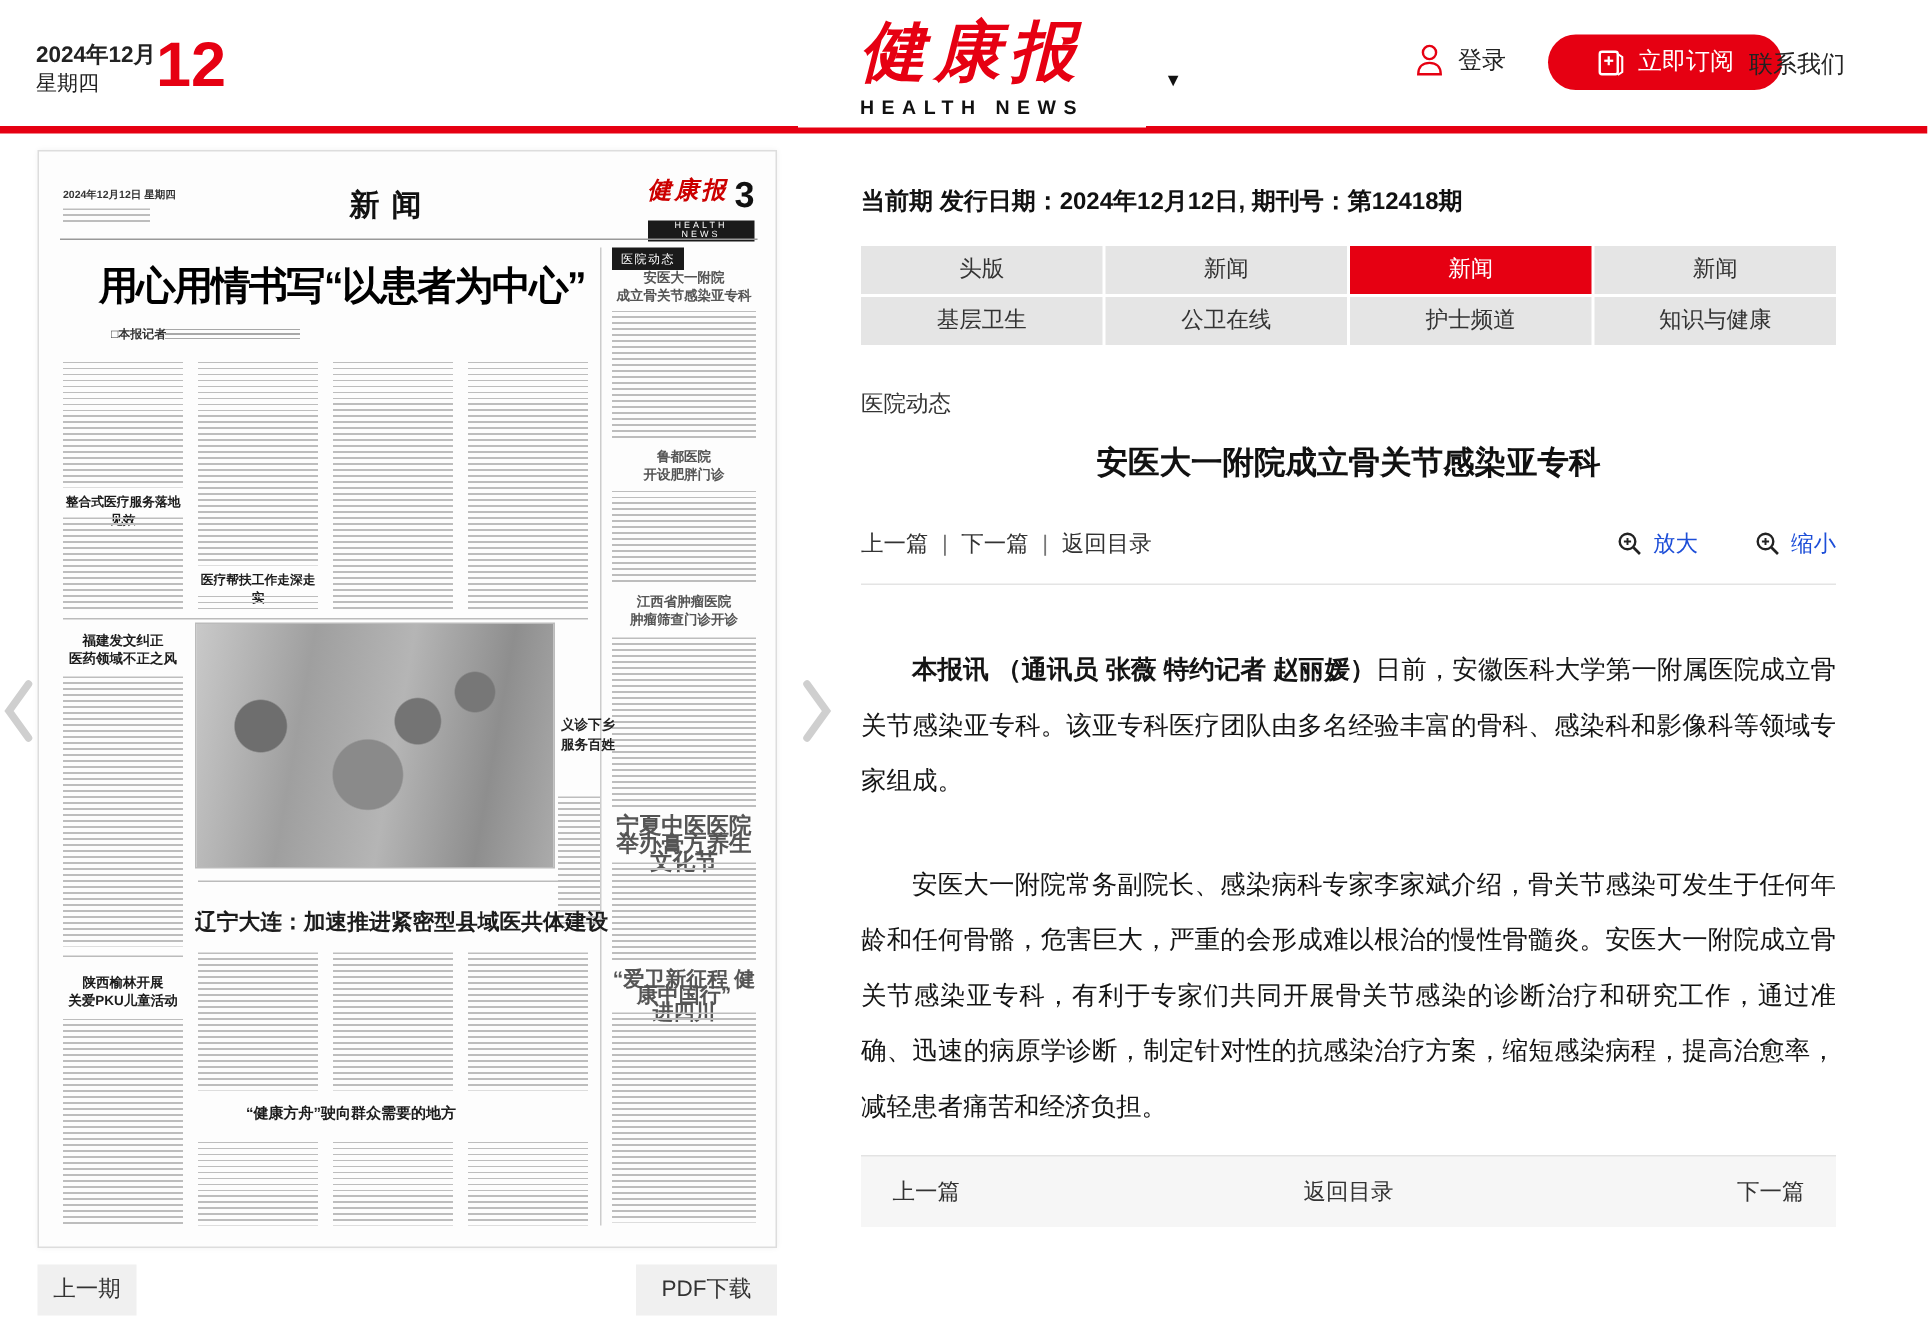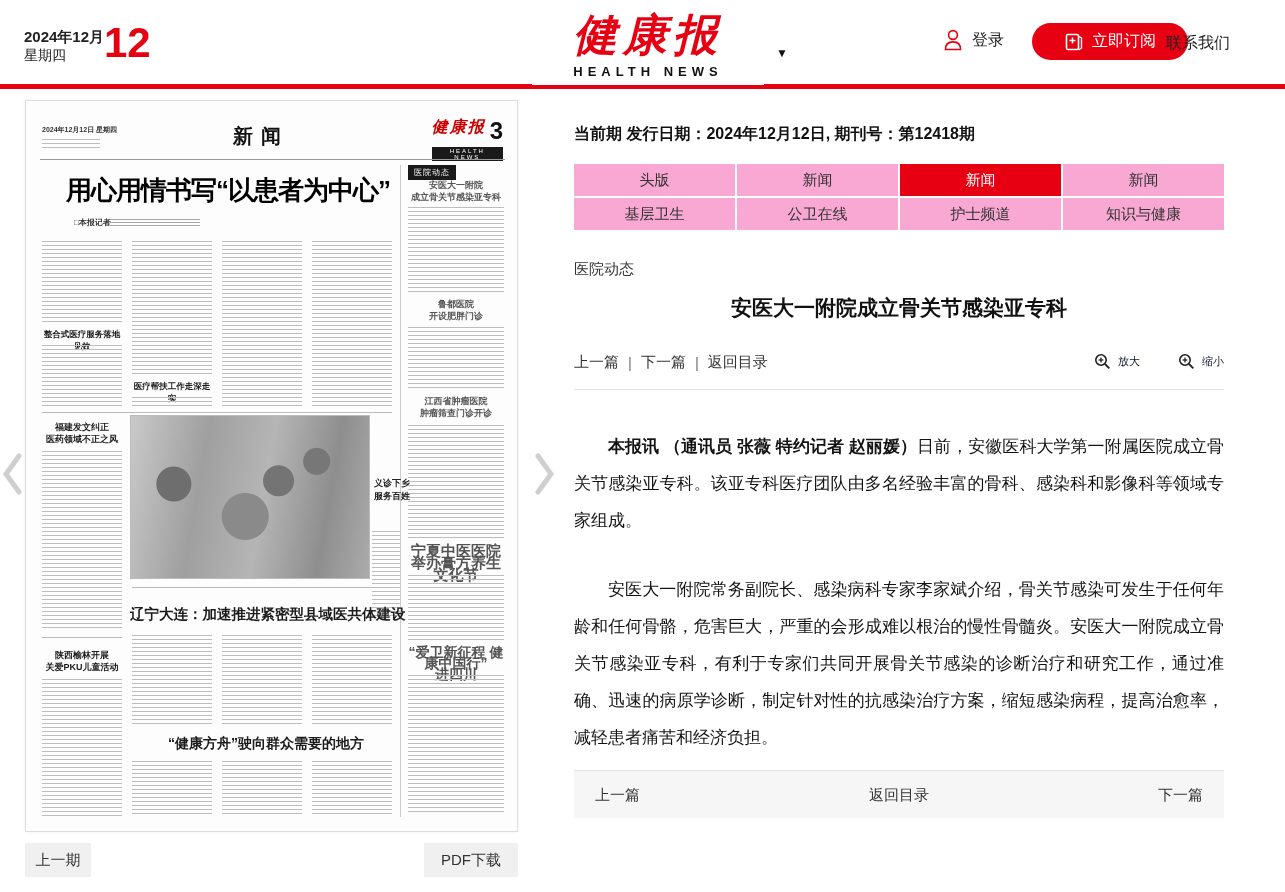--- a/index.html
+++ b/index.html
@@ -57,30 +57,30 @@
   .v-btn { position:absolute; background:#f0f0f0; color:#333; font-size:15px; text-align:center;
     line-height:34px; height:34px; cursor:pointer; }
   .v-prev { left:25px; top:843px; width:66px; }
   .v-pdf { left:424px; top:843px; width:94px; }
 
   
   .main { position:absolute; left:574px; top:0; width:650px; height:892px; }
   .issue-info { position:absolute; left:0; top:124px; font-size:16px; font-weight:bold; color:#111; }
   .tabs { position:absolute; left:0; top:164px; width:650px; display:grid;
     grid-template-columns:repeat(4,1fr); gap:2px; }
-  .tab { height:32px; line-height:32px; text-align:center; font-size:15px; color:#333; background:#f9a8d4; cursor:pointer; }
+  .tab { height:32px; line-height:32px; text-align:center; font-size:15px; color:#333; background:#e5e5e5; cursor:pointer; }
   .tab.active { background:#e60012; color:#fff; }
   .category { position:absolute; left:0; top:260px; font-size:15px; color:#333; }
   .a-title { position:absolute; left:0; top:294px; width:650px; text-align:center; font-size:21px; font-weight:bold; color:#111; }
   .toolbar { position:absolute; left:0; top:353px; width:650px; height:22px; }
   .nav-links { position:absolute; left:0; top:0; font-size:15px; color:#333; display:flex; align-items:center; }
   .nav-links span.link { cursor:pointer; }
   .nav-sep { color:#777; margin:0 9px; }
   .zoomers { position:absolute; right:0; top:0; display:flex; gap:38px; }
-  .zoomer { display:flex; align-items:center; gap:7px; font-size:11px; color:#0f172a; cursor:pointer; }
+  .zoomer { display:flex; align-items:center; gap:7px; font-size:15px; color:#1d4ed8; cursor:pointer; }
   .divider { position:absolute; left:0; top:389px; width:650px; height:1px; background:#e4e4e4; }
   .body-p { position:absolute; left:0; width:650px; font-size:17px; line-height:37px; color:#141414;
     text-align:justify; text-indent:2em; }
   .p1 { top:428px; } .p2 { top:571px; }
   .lead { font-weight:bold; }
   .foot-bar { position:absolute; left:0; top:770px; width:650px; height:48px; background:#f6f6f6; border-top:1px solid #e3e3e3; }
   .foot-bar span { position:absolute; top:0; line-height:48px; font-size:15px; color:#333; cursor:pointer; }
   .f-prev { left:21px; } .f-back { left:0; width:650px; text-align:center; } .f-next { right:21px; }
 </style>
 </head>
@@ -206,21 +206,21 @@
         <div style="position:static">服务百姓</div>
       </div>
       <div class="sim" style="left:346px;top:430px;width:28px;height:86px;"></div>
 
       <div class="pp-rule" style="left:106px;top:486px;width:260px;height:1px;background:#bbb;"></div>
       <div class="pp-h" style="left:104px;top:504px;width:266px;font-size:14.5px;white-space:nowrap;">辽宁大连：加速推进紧密型县域医共体建设</div>
       <div class="sim" style="left:106px;top:534px;width:80px;height:92px;"></div>
       <div class="sim" style="left:196px;top:534px;width:80px;height:92px;"></div>
       <div class="sim" style="left:286px;top:534px;width:80px;height:92px;"></div>
 
-      <div class="pp-h" style="left:120px;top:634px;width:240px;font-size:14px;white-space:nowrap;">“健康方舟”驶向群众需要的地方</div>
+      <div class="pp-h" style="left:88px;top:634px;width:240px;font-size:10px;white-space:nowrap;">“健康方舟”驶向群众需要的地方</div>
       <div class="sim" style="left:106px;top:660px;width:80px;height:56px;"></div>
       <div class="sim" style="left:196px;top:660px;width:80px;height:56px;"></div>
       <div class="sim" style="left:286px;top:660px;width:80px;height:56px;"></div>
     </div>
   </div>
 
   <div class="v-btn v-prev">上一期</div>
   <div class="v-btn v-pdf">PDF下载</div>
 
   <div class="main">

